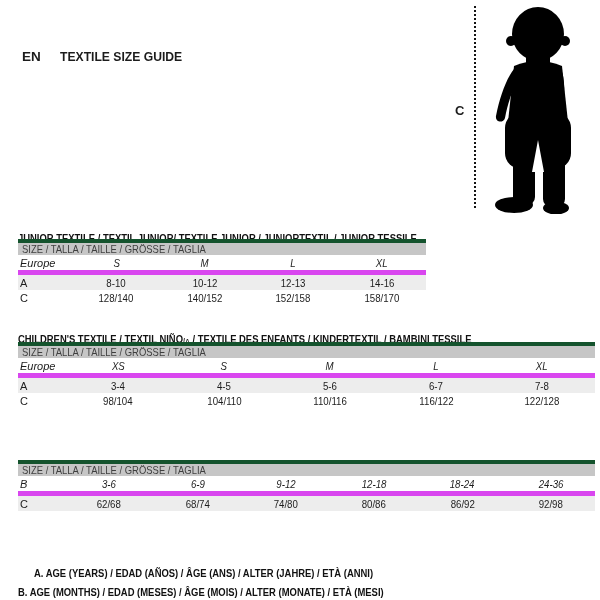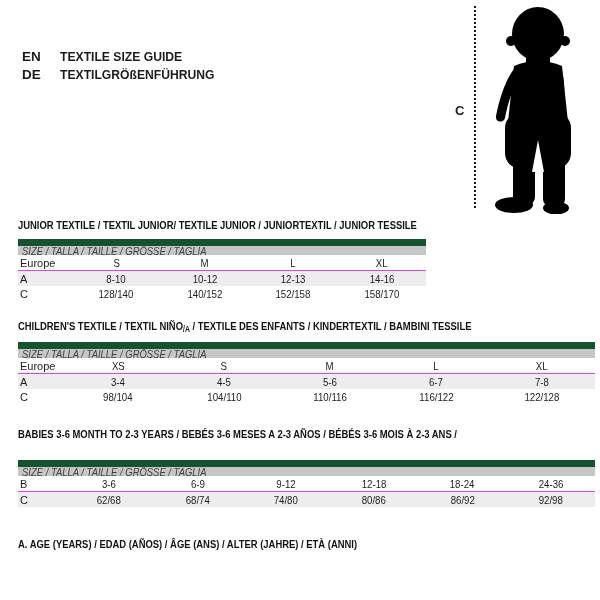--- a/index.html
+++ b/index.html
@@ -17,56 +17,52 @@
   .lang-block{position:absolute;left:22px;top:4px;margin-top:44px;}
   .lang-row{display:flex;align-items:center;height:17.6px;font-weight:bold;font-size:13.5px;}
   .lang-code{width:38px;}
 
   
   .dotted-line{position:absolute;left:474px;top:6px;height:202px;width:0;border-left:2px dotted #131313;}
   .figure-label{position:absolute;left:455px;top:103px;font-weight:bold;font-size:13px;}
   .baby-svg{position:absolute;left:481px;top:4px;}
 
   
-  .sec-title{position:absolute;left:18px;font-weight:bold;font-size:11.5px;white-space:nowrap;color:#111;}
+  .sec-title{position:absolute;left:18px;font-weight:bold;font-size:11.5px;white-space:nowrap;color:#111;margin-top:13px;}
   .sec-title-line{height:16px;line-height:16px;}
   .subscript{font-size:.72em;vertical-align:-2px;}
 
   
   .table{position:absolute;left:18px;}
   .junior-table{top:239px;width:408px;}
   .children-table{top:342px;width:577px;}
   .babies-table{top:460px;width:577px;}
   .size-bar{
-    box-sizing:border-box;height:16px;background:#c6c6c6;border-top:7px solid #14532d;
-    display:flex;align-items:center;padding-left:4px;font-size:10.5px;color:#3f3f3f;font-style:italic;
+    box-sizing:border-box;height:16px;background:#c6c6c6;border-top:4px solid #14532d;
+    display:flex;align-items:center;padding-left:4px;font-size:10.5px;color:#3f3f3f;
   }
   .trow{display:flex;align-items:center;height:15px;font-size:11px;}
   .trow .tlabel{padding-left:2px;white-space:nowrap;}
   .junior-table .tlabel{width:52px;}
   .children-table .tlabel,.babies-table .tlabel{width:45px;}
   .tcell{flex:1;text-align:center;}
   .alt{background:#ededed;}
-  .first-row{border-bottom:1px solid #d946ef;}
+  .first-row{border-bottom:5px solid #d946ef;font-style:italic;}
 
   
-  .footnotes{position:absolute;left:18px;top:535px;font-weight:bold;font-size:11.5px;color:#111;text-align:center;}
+  .footnotes{position:absolute;left:18px;top:564px;font-weight:bold;font-size:11.5px;color:#111;text-align:center;}
   .footnote{height:18.5px;line-height:18.5px;white-space:nowrap;}
 </style>
 </head>
 <body>
 
 <div class="lang-block">
   <div class="lang-row">
     <span class="lang-code">EN</span>
     <span class="cx90">TEXTILE SIZE GUIDE</span>
-  </div>
-  <div class="lang-row">
-    <span class="lang-code">DE</span>
-    <span class="cx90">TEXTILGRÖßENFÜHRUNG</span>
   </div>
 </div>
 
 <div class="dotted-line"></div>
 <div class="figure-label">C</div>
 <svg class="baby-svg" width="120" height="210" viewBox="0 0 120 210">
   <g fill="#000000">
     <circle cx="30" cy="37" r="5"></circle>
     <circle cx="84" cy="37" r="5"></circle>
     <ellipse cx="57" cy="30" rx="26" ry="27"></ellipse>
@@ -140,21 +136,20 @@
     <div class="tlabel">C</div>
     <div class="tcell"><span class="cellx">98/104</span></div>
     <div class="tcell"><span class="cellx">104/110</span></div>
     <div class="tcell"><span class="cellx">110/116</span></div>
     <div class="tcell"><span class="cellx">116/122</span></div>
     <div class="tcell"><span class="cellx">122/128</span></div>
   </div>
 </div>
 
 <div class="sec-title" style="top:426px;">
-  <div class="sec-title-line"><span class="cx82">BABIES 3-6 MONTH TO 2-3 YEARS / BEBÉS 3-6 MESES A 2-3 AÑOS / BÉBÉS 3-6 MOIS À 2-3 ANS /</span></div>
 </div>
 <div class="table babies-table">
   <div class="size-bar">
     <span class="cx90">SIZE / TALLA / TAILLE / GRÖSSE / TAGLIA</span>
   </div>
   <div class="trow first-row">
     <div class="tlabel">B</div>
     <div class="tcell"><span class="cellx">3-6</span></div>
     <div class="tcell"><span class="cellx">6-9</span></div>
     <div class="tcell"><span class="cellx">9-12</span></div>
@@ -168,13 +163,14 @@
     <div class="tcell"><span class="cellx">68/74</span></div>
     <div class="tcell"><span class="cellx">74/80</span></div>
     <div class="tcell"><span class="cellx">80/86</span></div>
     <div class="tcell"><span class="cellx">86/92</span></div>
     <div class="tcell"><span class="cellx">92/98</span></div>
   </div>
 </div>
 
 <div class="footnotes">
   <div class="footnote"><span class="cx82">A. AGE (YEARS) / EDAD (AÑOS) / ÂGE (ANS) / ALTER (JAHRE) / ETÀ (ANNI)</span></div>
+  <div class="footnote"><span class="cx82">B. AGE (MONTHS) / EDAD (MESES) / ÂGE (MOIS) / ALTER (MONATE) / ETÀ (MESI)</span></div>
 </div>
 
 </body></html>

